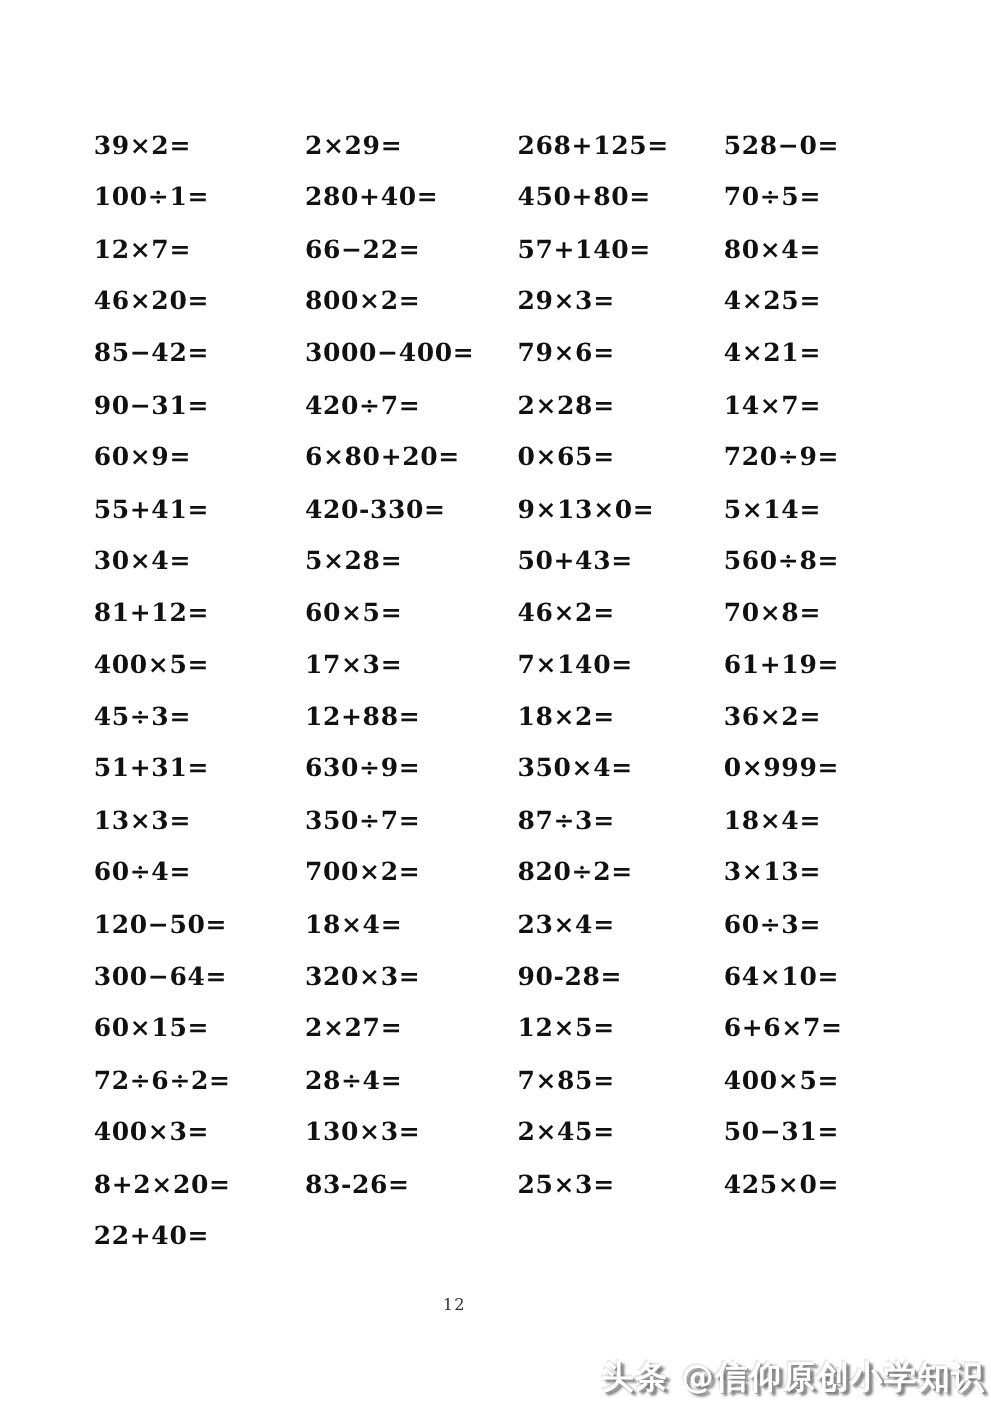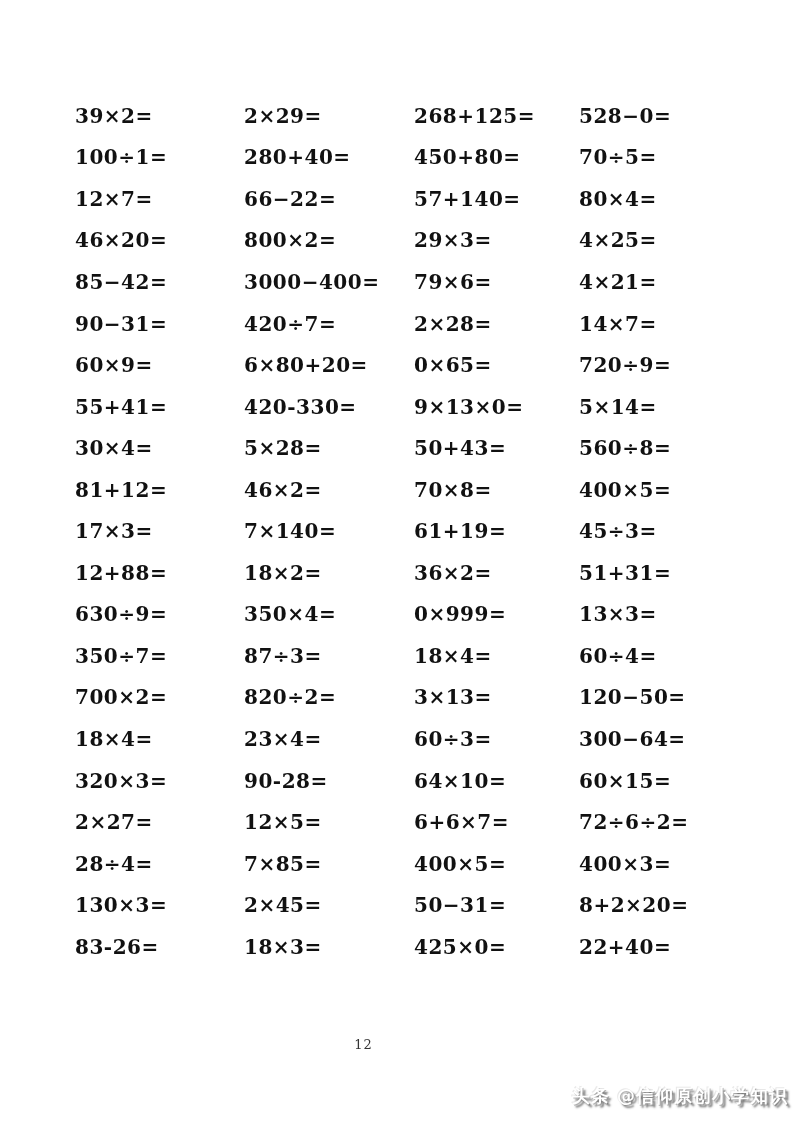--- a/index.html
+++ b/index.html
@@ -42,21 +42,21 @@
     font-size: 13px;
     font-weight: normal;
     color: #333333;
     letter-spacing: 1px;
   }
   .watermark {
     position: absolute;
     top: 1084px;
     right: 5px;
     font-family: "DejaVu Sans", "Liberation Sans", sans-serif;
-    font-size: 18px;
+    font-size: 26px;
     font-weight: bold;
     letter-spacing: 1px;
     color: #ffffff;
     text-shadow:
       3px 3px 2px rgba(100,100,100,0.85),
       1px 1px 0 rgba(140,140,140,0.6),
       -1px -1px 0 rgba(210,210,210,0.5);
     white-space: nowrap;
   }
 </style>
@@ -95,20 +95,21 @@
       <div class="cell">720÷9=</div>
       <div class="cell">55+41=</div>
       <div class="cell">420-330=</div>
       <div class="cell">9×13×0=</div>
       <div class="cell">5×14=</div>
       <div class="cell">30×4=</div>
       <div class="cell">5×28=</div>
       <div class="cell">50+43=</div>
       <div class="cell">560÷8=</div>
       <div class="cell">81+12=</div>
+      <div class="cell">60×5=</div>
       <div class="cell">46×2=</div>
       <div class="cell">70×8=</div>
       <div class="cell">400×5=</div>
       <div class="cell">17×3=</div>
       <div class="cell">7×140=</div>
       <div class="cell">61+19=</div>
       <div class="cell">45÷3=</div>
       <div class="cell">12+88=</div>
       <div class="cell">18×2=</div>
       <div class="cell">36×2=</div>
@@ -139,19 +140,19 @@
       <div class="cell">72÷6÷2=</div>
       <div class="cell">28÷4=</div>
       <div class="cell">7×85=</div>
       <div class="cell">400×5=</div>
       <div class="cell">400×3=</div>
       <div class="cell">130×3=</div>
       <div class="cell">2×45=</div>
       <div class="cell">50−31=</div>
       <div class="cell">8+2×20=</div>
       <div class="cell">83-26=</div>
-      <div class="cell">18×3=</div>
+      <div class="cell">25×3=</div>
       <div class="cell">425×0=</div>
       <div class="cell">22+40=</div>
     </main>
   <div class="page-number">12</div>
   <div class="watermark">头条 @信仰原创小学知识</div>
 </div>
 
 </body></html>

